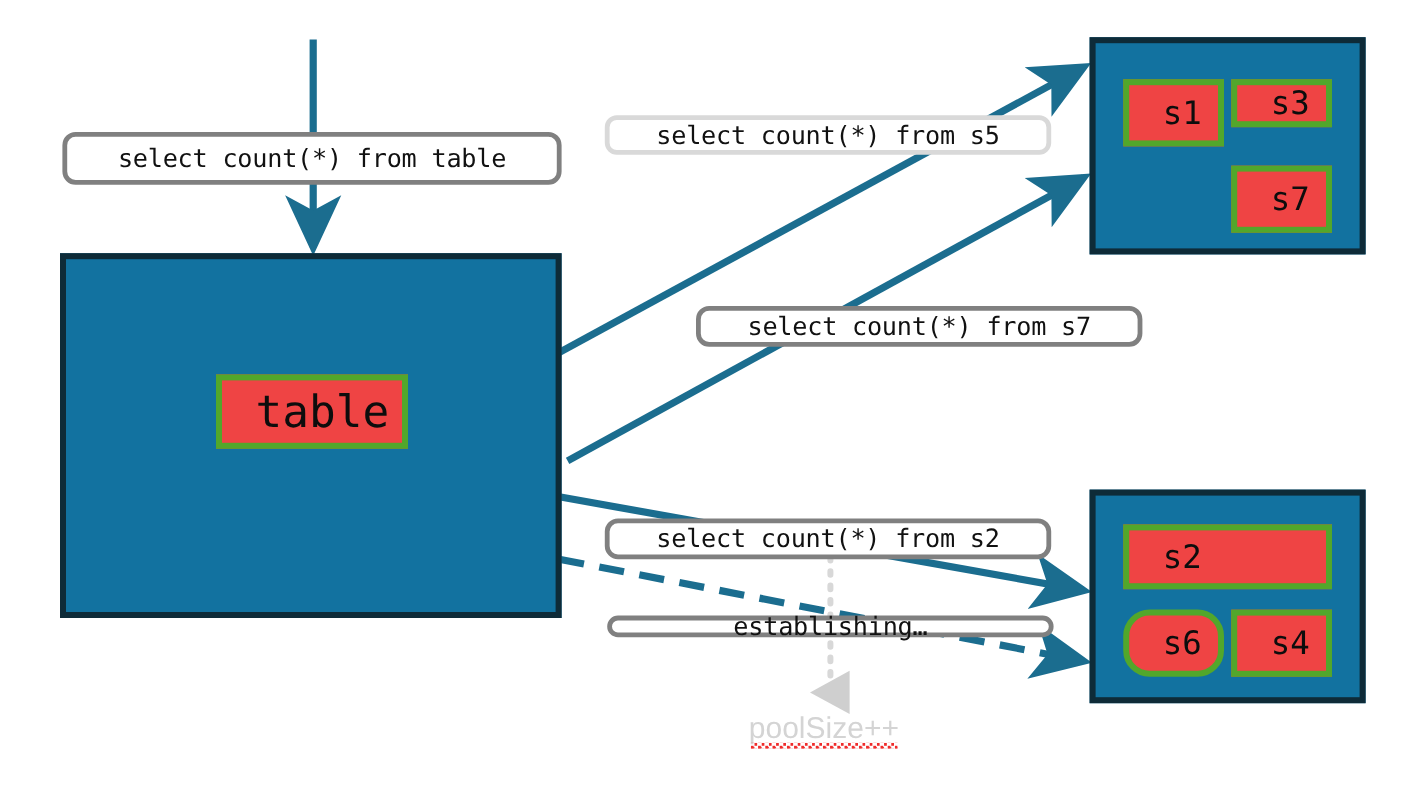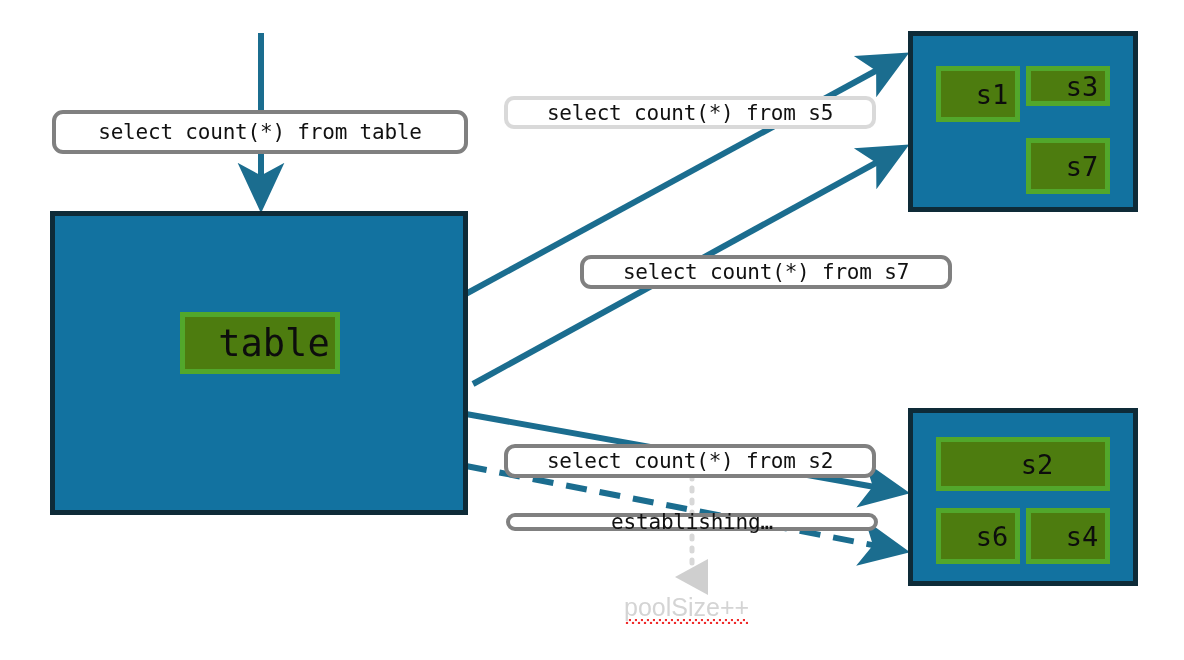--- a/index.html
+++ b/index.html
@@ -29,26 +29,25 @@
   
   .tealbox {
     position: absolute;
     background: #1272a0;
     border: 5px solid #0e2b38;
     box-sizing: border-box;
   }
   
   .cell {
     position: absolute;
-    background: #4d7c0f;
+    background: #ef4444;
     border: 5px solid #52a72b;
     box-sizing: border-box;
     display: flex;
     align-items: center;
-    justify-content: center;
     font-family: "DejaVu Sans Mono", "Liberation Mono", monospace;
     color: #0d0d0d;
     padding-left: 28px;
   }
   .cell.small { font-size: 27px; }
   .cell.big   { font-size: 37px; }
   
   .pill {
     position: absolute;
     background: #ffffff;
@@ -147,34 +146,34 @@
   </div>
   <div class="cell small" style="left:1026px; top:138px; width:84px; height:56px;">
     <span>s7</span>
   </div>
 
   <div class="tealbox" style="left:908px; top:408px; width:230px; height:178px;">
   </div>
   <div class="cell small" style="left:936px; top:437px; width:174px; height:54px;">
     <span>s2</span>
   </div>
-  <div class="cell small" style="left:936px; top:508px; width:84px; height:56px;">
+  <div class="cell small" style="left:936px; top:508px; width:84px; height:56px;border-radius:22px;">
     <span>s6</span>
   </div>
   <div class="cell small" style="left:1026px; top:508px; width:84px; height:56px;">
     <span>s4</span>
   </div>
 
   <div class="pill faint" style="left:504px; top:96px; width:372px; height:33px;border-radius:10px;">
     <span>select count(*) from s5</span>
   </div>
   <div class="pill strong" style="left:580px; top:255px; width:372px; height:34px;">
     <span>select count(*) from s7</span>
   </div>
-  <div class="pill strong" style="left:504px; top:444px; width:372px; height:34px;">
+  <div class="pill strong" style="left:504px; top:432px; width:372px; height:34px;">
     <span>select count(*) from s2</span>
   </div>
   <div class="pill strong" style="left:506px; top:513px; width:372px; height:18px;">
     <span>establishing…</span>
   </div>
 
   <div class="pool-note" style="left:624px; top:593px;">
     <span>poolSize++</span>
     <span class="squig"></span>
   </div>

